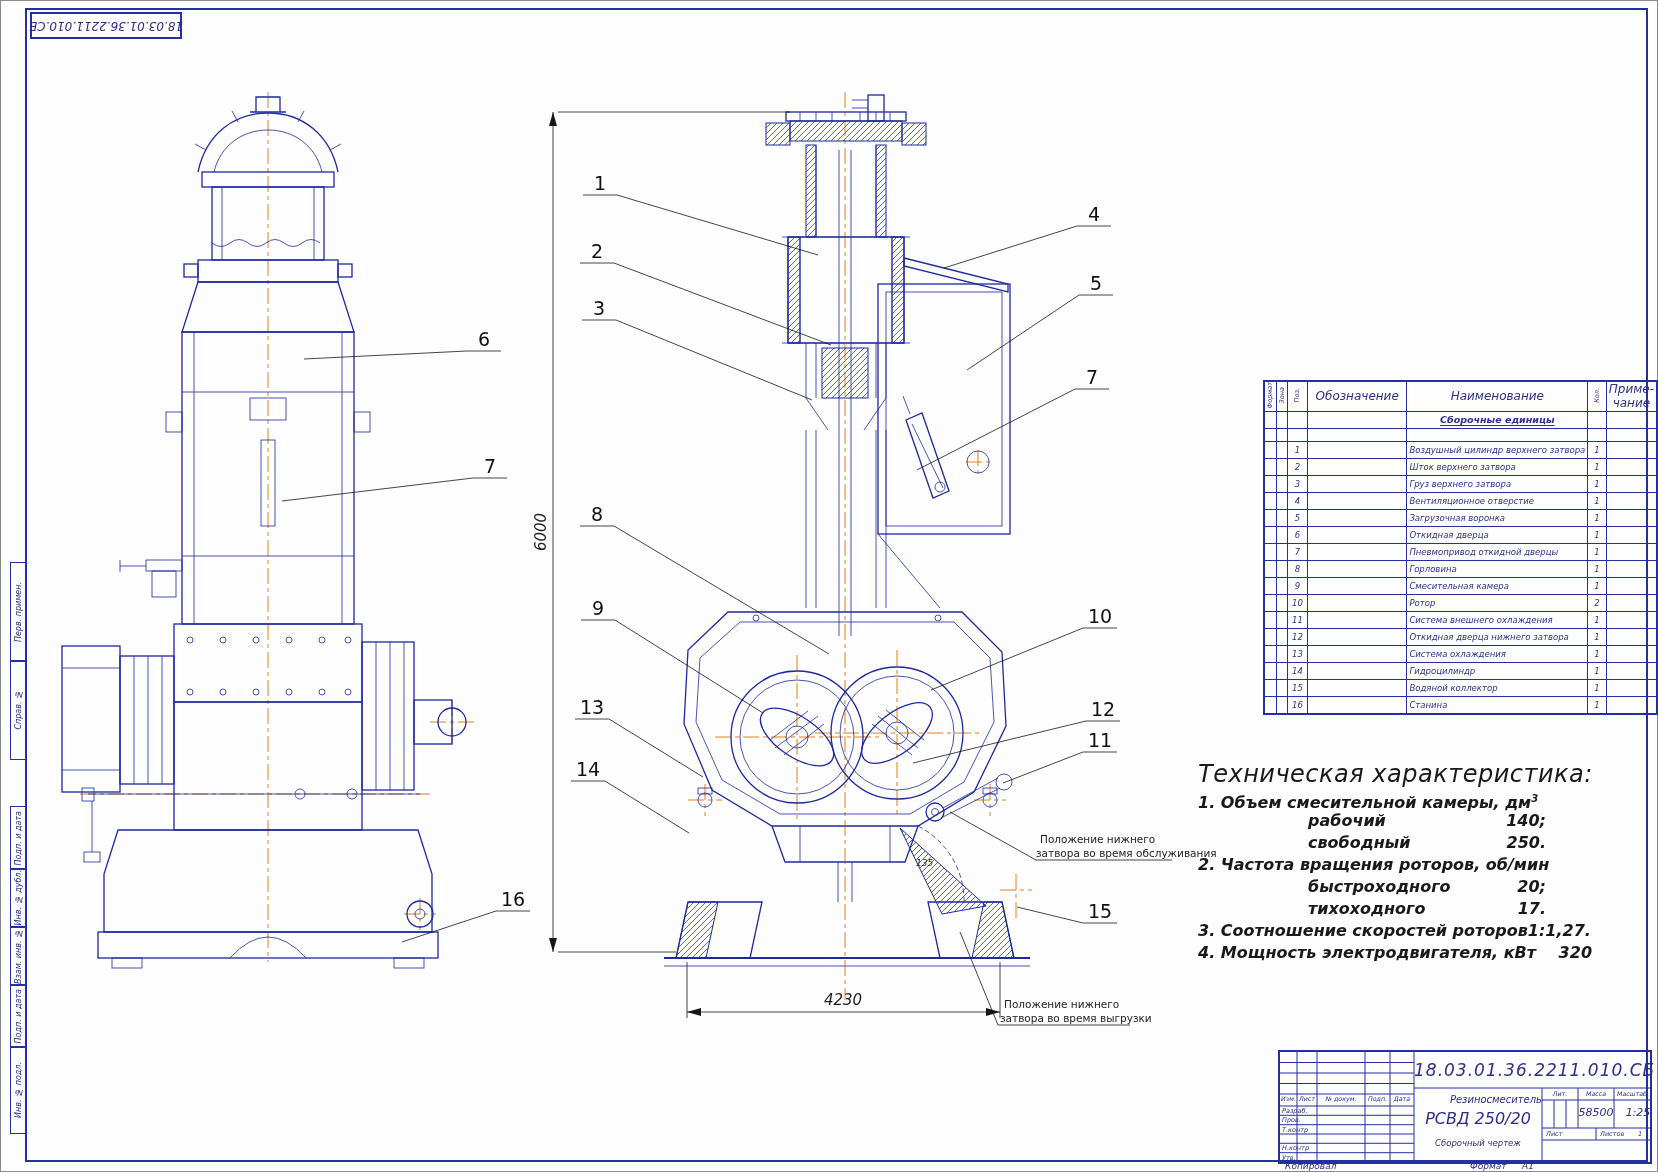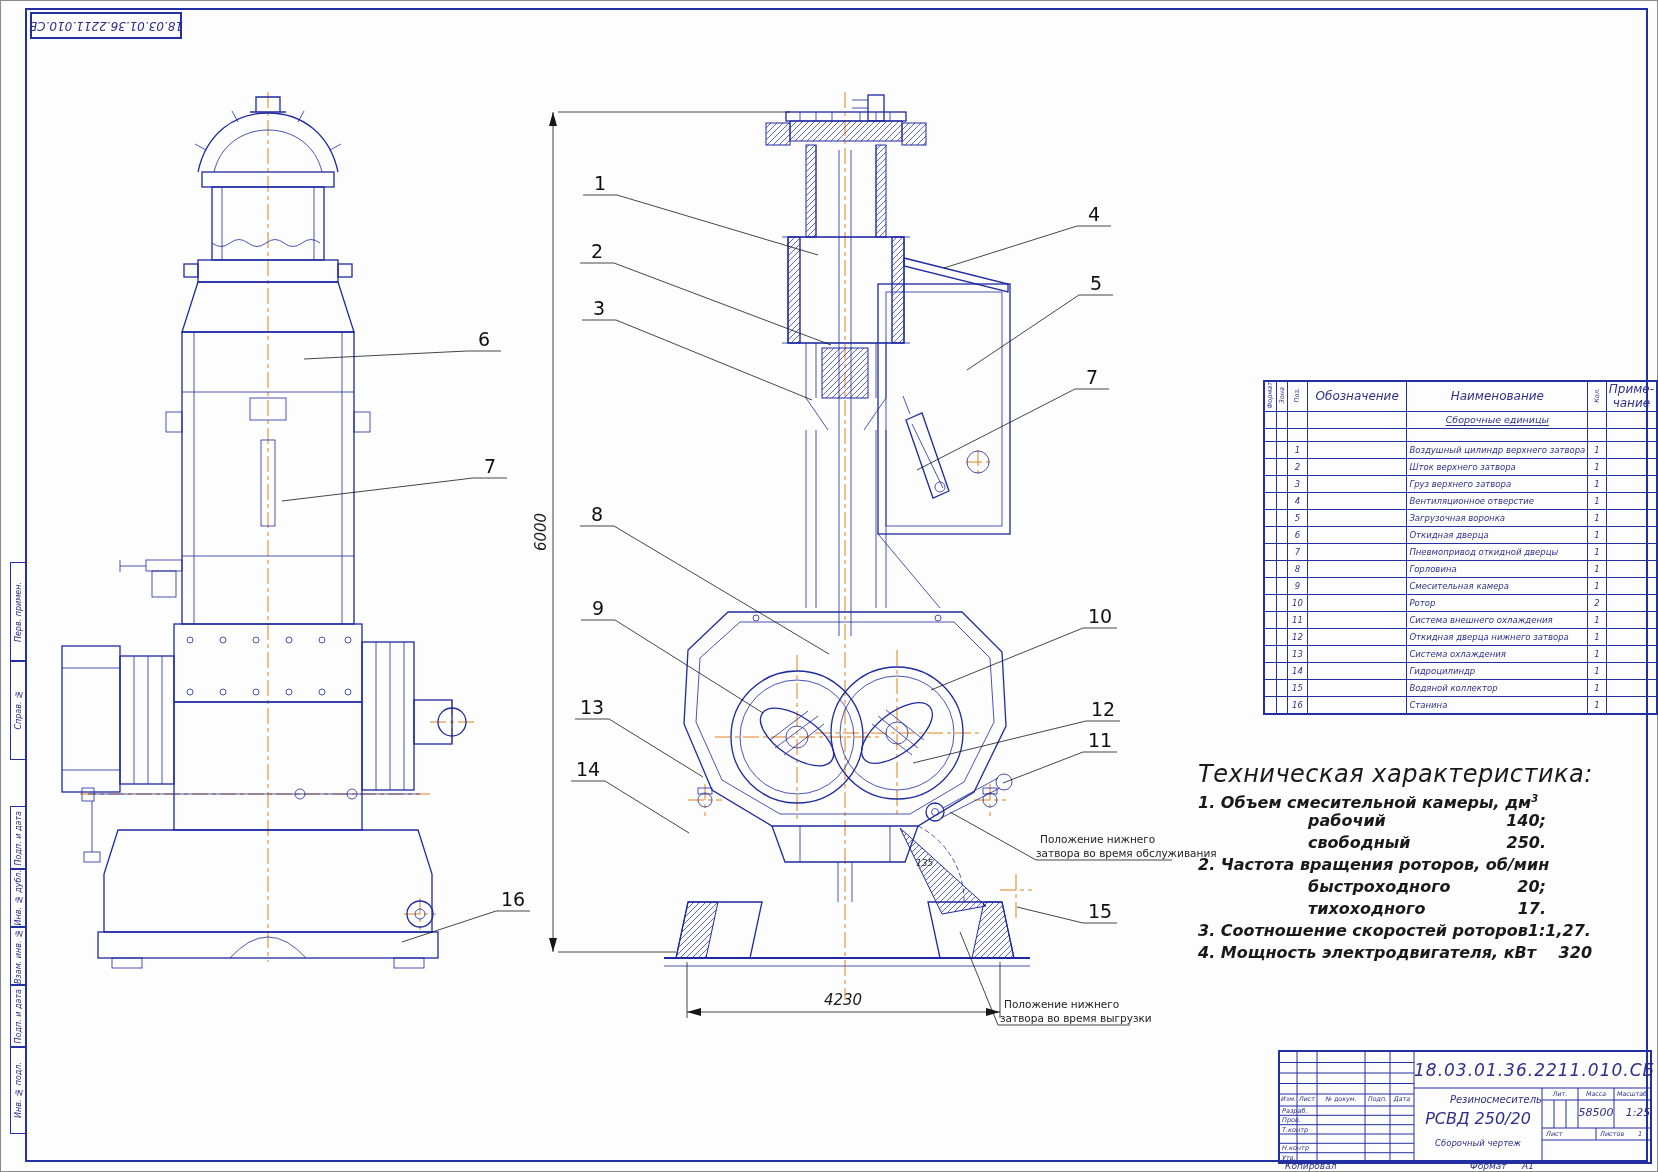--- a/index.html
+++ b/index.html
@@ -39,21 +39,21 @@
   .ptable{position:absolute;left:1263px;top:380px;border-collapse:collapse;table-layout:fixed;}
   .ptable td,.ptable th{border:1px solid var(--blue);padding:0 2px;font-weight:normal;
     color:#31318c;font-style:italic;overflow:hidden;white-space:nowrap;}
   .ptable{border:2px solid var(--blue);}
   .ptable th{font-size:12px;text-align:center;vertical-align:middle;}
   .ptable th.rot{font-size:6.5px;}
   .ptable th.rot span{writing-mode:vertical-rl;transform:rotate(180deg);display:inline-block;line-height:1;}
   .ptable td{font-size:8.5px;height:16px;}
   .ptable td.c{text-align:center;}
   .ptable tr.sect td{text-align:center;font-size:9.5px;}
-  .ptable tr.sect td u{text-underline-offset:2px;}
+  .ptable tr.sect td u{text-underline-offset:2px;font-weight:bold;}
   .ptable tr.spacer td{height:12px;}
   
   .tech{position:absolute;left:1198px;top:760px;width:348px;color:#191919;}
   .tech .tech-title{font-size:24px;font-style:italic;text-align:center;white-space:nowrap;letter-spacing:0.5px;}
   .tech .rows{margin-top:0;font-weight:bold;}
   .tech .trow{display:flex;justify-content:space-between;font-style:italic;font-size:16px;height:22px;line-height:22px;white-space:nowrap;}
   .tech .trow.ind{padding-left:110px;align-items:center;}
   .tech .tval{text-align:right;min-width:56px;}
   .tech .sup{font-size:10px;vertical-align:super;}
   

